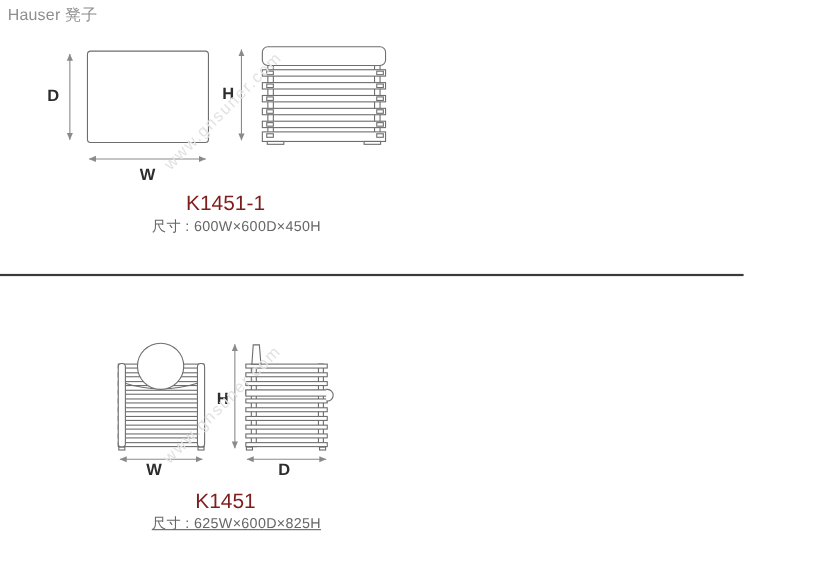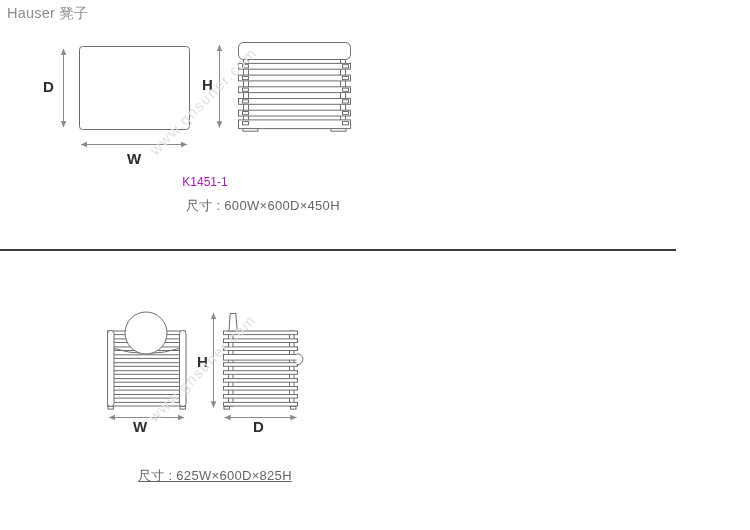--- a/index.html
+++ b/index.html
@@ -1,21 +1,21 @@
 <!DOCTYPE html>
 <html><head>
 <meta charset="utf-8">
 <style>
   * { margin:0; padding:0; box-sizing:border-box; }
   html,body { background:#ffffff; }
   body { font-family:"Liberation Sans", sans-serif; }
   .page { position:relative; width:676px; height:530px; background:#fff; overflow:hidden; }
   .section-title { position:absolute; left:7px; font-size:14.5px; font-weight:400; color:#8e8e8e; letter-spacing:0.2px; }
   .svg-layer { position:absolute; left:0; display:block; }
-  .code { position:absolute; left:140px; width:130px; text-align:center; font-size:12px; color:#a21caf; }
+  .code { position:absolute; left:140px; width:130px; text-align:center; font-size:19px; color:#7f1d1d; }
   .dims { position:absolute; left:138px; font-size:13px; color:#666666; letter-spacing:0.3px; }
   .divider { position:absolute; left:0; width:750px; height:2px; background:#3a3a3a; }
   .watermark { position:absolute; transform:translate(-50%,-50%) rotate(-45deg); color:#e2e2e2;
                font-size:15px; letter-spacing:1.5px; white-space:nowrap; pointer-events:none; z-index:3; }
   svg { overflow:visible; }
   .ln { stroke:#6e6e6e; stroke-width:1; fill:none; }
   .wf { stroke:#6e6e6e; stroke-width:1; fill:#ffffff; }
   .arrow { stroke:#8a8a8a; stroke-width:1; fill:none; }
   .dim-label { font-family:"Liberation Sans", sans-serif; font-size:15px; font-weight:600; fill:#2d2d2d; }
 </style>
@@ -81,21 +81,21 @@
         <rect class="ln" x="342.5" y="121.6" width="6" height="3.2"></rect>
 
       <rect class="wf" x="243" y="128.6" width="15" height="2.6"></rect>
       <rect class="wf" x="331" y="128.6" width="15" height="2.6"></rect>
     </g>
   </svg>
 
   <div class="watermark" style="left:203px; top:101px;">www.gnsuner.com</div>
 
   <div class="code" style="top:175px;">K1451-1</div>
-  <div class="dims" style="top:197px;margin-left:48px;">尺寸 : 600W×600D×450H</div>
+  <div class="dims" style="top:197px;">尺寸 : 600W×600D×450H</div>
 
   <div class="divider" style="top:249px;"></div>
 
 
   <svg class="svg-layer" style="top:250px;" width="750" height="280" viewBox="0 0 750 280">
     <defs>
       <marker id="ah2" viewBox="0 0 8 8" markerWidth="8" markerHeight="8" refX="6.2" refY="4" orient="auto-start-reverse" markerUnits="userSpaceOnUse">
         <path d="M0,1.2 L6.4,4 L0,6.8 Z" fill="#8a8a8a"></path>
       </marker>
     </defs>
@@ -161,15 +161,16 @@
     </g>
 
     <g>
       <line class="arrow" x1="224.5" y1="167.5" x2="296.5" y2="167.5" marker-start="url(#ah2)" marker-end="url(#ah2)"></line>
     </g>
     <text class="dim-label" x="253" y="182">D</text>
   </svg>
 
   <div class="watermark" style="left:202px; top:368px;">www.gnsuner.com</div>
 
+  <div class="code" style="top:446px;">K1451</div>
   <div class="dims" style="top:467px;text-decoration:underline;">尺寸 : 625W×600D×825H</div>
 
 </div>
 
 </body></html>

